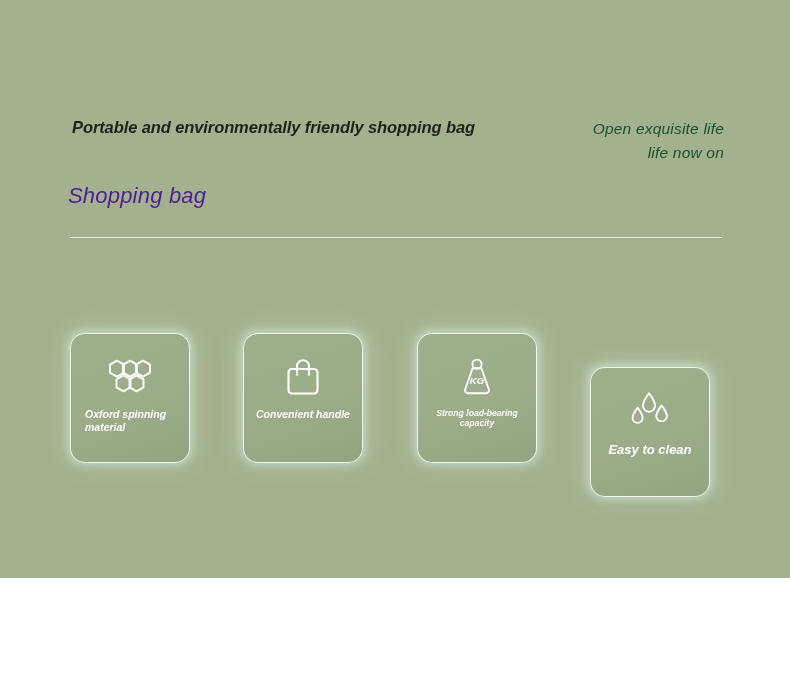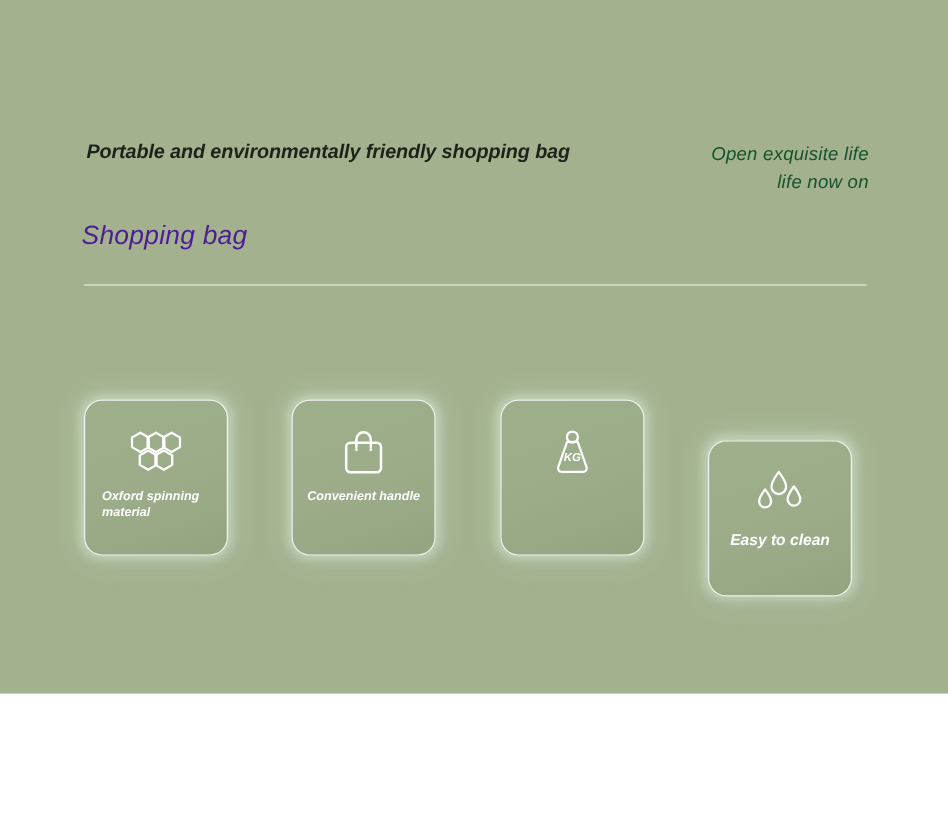--- a/index.html
+++ b/index.html
@@ -172,20 +172,21 @@
     </div>
 
     <div class="card">
       <div class="card-icon">
         <svg width="36" height="40" viewBox="0 0 36 40" fill="none" stroke="#ffffff" stroke-width="1.9" stroke-linejoin="round" stroke-linecap="round">
           <circle cx="18" cy="7.2" r="4.6"></circle>
           <path d="M13.6 11.2 L6.2 32.2 A3 3 0 0 0 9.1 36.2 H26.9 A3 3 0 0 0 29.8 32.2 L22.4 11.2 Z"></path>
           <text x="18" y="27.4" text-anchor="middle" font-family="'Liberation Sans', sans-serif" font-size="9.6" font-weight="bold" fill="#ffffff" stroke="none">KG</text>
         </svg>
       </div>
+      <div class="card-label align-center size-sm">Strong load-bearing capacity</div>
     </div>
 
     <div class="card">
       <div class="card-icon">
         <svg width="42" height="40" viewBox="0 0 42 40" fill="none" stroke="#ffffff" stroke-width="1.9" stroke-linejoin="round" stroke-linecap="round">
           <path d="M20 2.2 C20 2.2 26.1 10.3 26.1 14.6 a6.1 6.1 0 0 1 -12.2 0 C13.9 10.3 20 2.2 20 2.2 Z"></path>
           <path d="M8.6 16.8 C8.6 16.8 13.6 23.4 13.6 26.9 a5 5 0 0 1 -10 0 C3.6 23.4 8.6 16.8 8.6 16.8 Z"></path>
           <path d="M32.6 14.4 C32.6 14.4 37.9 21.4 37.9 25.1 a5.3 5.3 0 0 1 -10.6 0 C27.3 21.4 32.6 14.4 32.6 14.4 Z"></path>
         </svg>
       </div>

